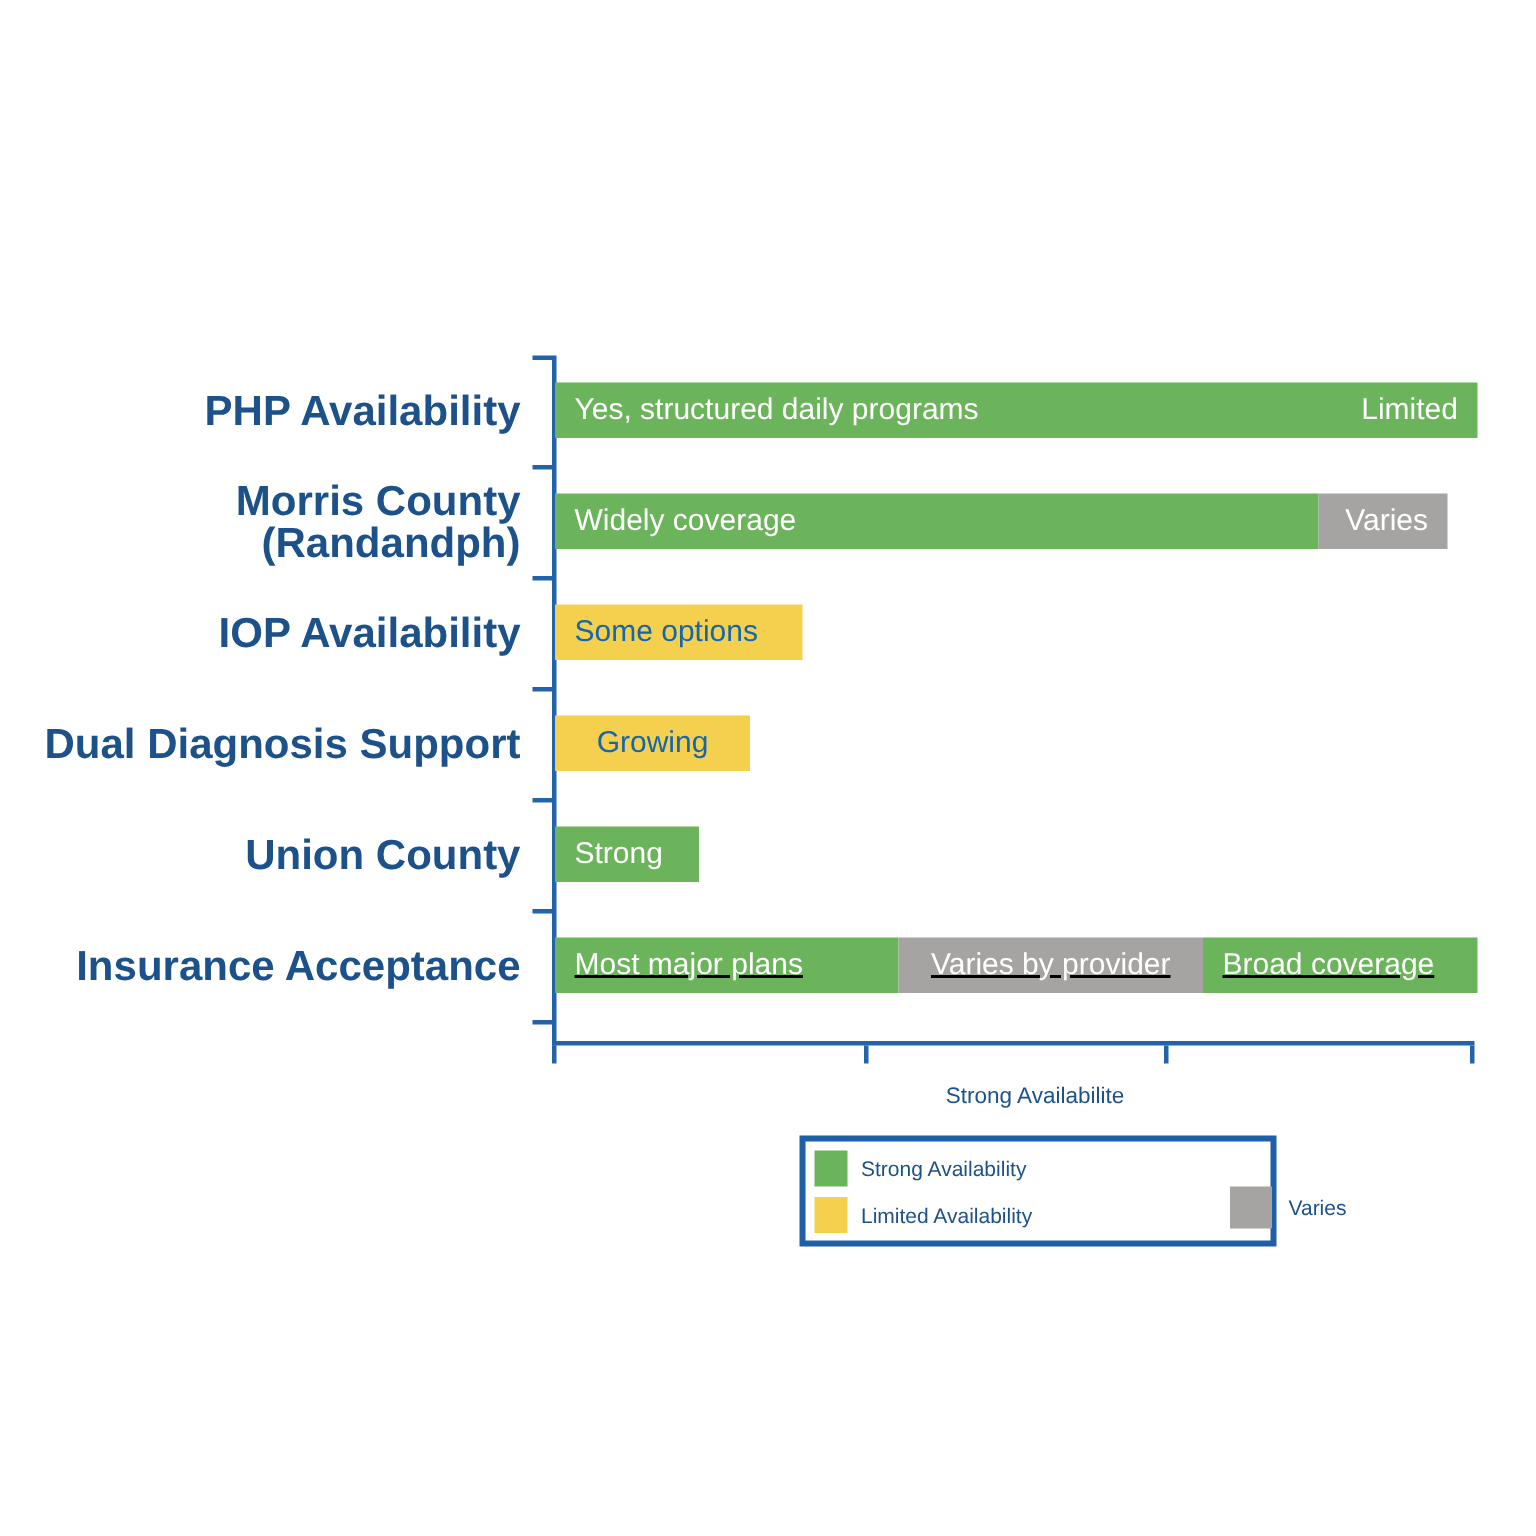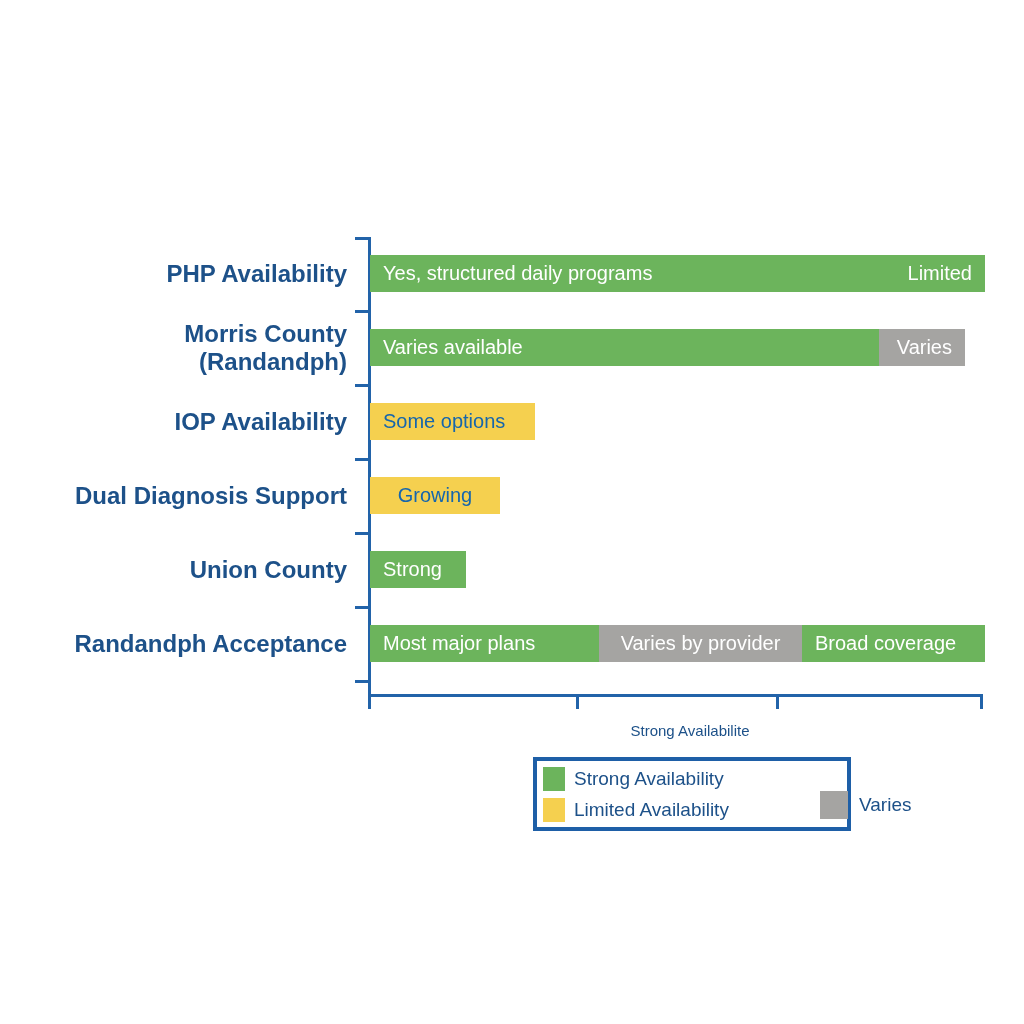--- a/index.html
+++ b/index.html
@@ -22,21 +22,21 @@
     right: 0;
     width: 100%;
     height: 37px;
     display: flex;
     flex-direction: column;
     justify-content: center;
     align-items: flex-end;
     text-align: right;
     color: #1d5189;
     font-weight: 700;
-    font-size: 24px;
+    font-size: 28px;
     line-height: 28px;
     white-space: nowrap;
   }
   
   #plot {
     position: absolute;
     left: 368px; top: 237px;
     width: 615px; height: 460px;
   }
   .y-axis {
@@ -111,21 +111,21 @@
     align-items: center;
     gap: 9px;
     height: 28px;
   }
   .swatch {
     display: inline-block;
     width: 22px; height: 24px;
   }
   .legend-label {
     color: #1d5189;
-    font-size: 19px;
+    font-size: 14px;
     font-weight: 400;
     white-space: nowrap;
   }
   #legend-outside {
     position: absolute;
     left: 820px; top: 791px;
     display: flex;
     align-items: center;
     gap: 11px;
   }
@@ -147,46 +147,46 @@
       <div class="cat" style="top: 166px;">
         <div>IOP Availability</div>
       </div>
       <div class="cat" style="top: 240px;">
         <div>Dual Diagnosis Support</div>
       </div>
       <div class="cat" style="top: 314px;">
         <div>Union County</div>
       </div>
       <div class="cat" style="top: 388px;">
-        <div>Randandph Acceptance</div>
+        <div>Insurance Acceptance</div>
       </div>
     </div>
 
   <div id="plot">
     <div class="y-axis"></div>
     <div class="x-axis"></div>
     <div id="bars">
         <div class="bar-row" style="top: 18px;">
           <div class="bar-seg seg-left" style="width: 510px; background: rgb(108, 180, 92); color: rgb(255, 255, 255);">Yes, structured daily programs</div>
           <div class="bar-seg seg-right" style="width: 105px; background: rgb(108, 180, 92); color: rgb(255, 255, 255);">Limited</div>
         </div>
         <div class="bar-row" style="top: 92px;">
-          <div class="bar-seg seg-left" style="width: 509px; background: rgb(108, 180, 92); color: rgb(255, 255, 255);">Varies available</div>
+          <div class="bar-seg seg-left" style="width: 509px; background: rgb(108, 180, 92); color: rgb(255, 255, 255);">Widely coverage</div>
           <div class="bar-seg seg-right" style="width: 86px; background: rgb(165, 164, 162); color: rgb(255, 255, 255);">Varies</div>
         </div>
         <div class="bar-row" style="top: 166px;">
           <div class="bar-seg seg-left" style="width: 165px; background: rgb(245, 208, 79); color: rgb(21, 102, 173);">Some options</div>
         </div>
         <div class="bar-row" style="top: 240px;">
           <div class="bar-seg seg-center" style="width: 130px; background: rgb(245, 208, 79); color: rgb(21, 102, 173);">Growing</div>
         </div>
         <div class="bar-row" style="top: 314px;">
           <div class="bar-seg seg-left" style="width: 96px; background: rgb(108, 180, 92); color: rgb(255, 255, 255);">Strong</div>
         </div>
-        <div class="bar-row" style="top: 388px;">
+        <div class="bar-row" style="top: 388px; text-decoration: underline;">
           <div class="bar-seg seg-left" style="width: 229px; background: rgb(108, 180, 92); color: rgb(255, 255, 255);">Most major plans</div>
           <div class="bar-seg seg-center" style="width: 203px; background: rgb(165, 164, 162); color: rgb(255, 255, 255);">Varies by provider</div>
           <div class="bar-seg seg-left" style="width: 183px; background: rgb(108, 180, 92); color: rgb(255, 255, 255);">Broad coverage</div>
         </div>
       </div>
   <div class="ytick" style="top: 0px;"></div>
       <div class="ytick" style="top: 73px;"></div>
       <div class="ytick" style="top: 147px;"></div>
       <div class="ytick" style="top: 221px;"></div>
       <div class="ytick" style="top: 295px;"></div>

